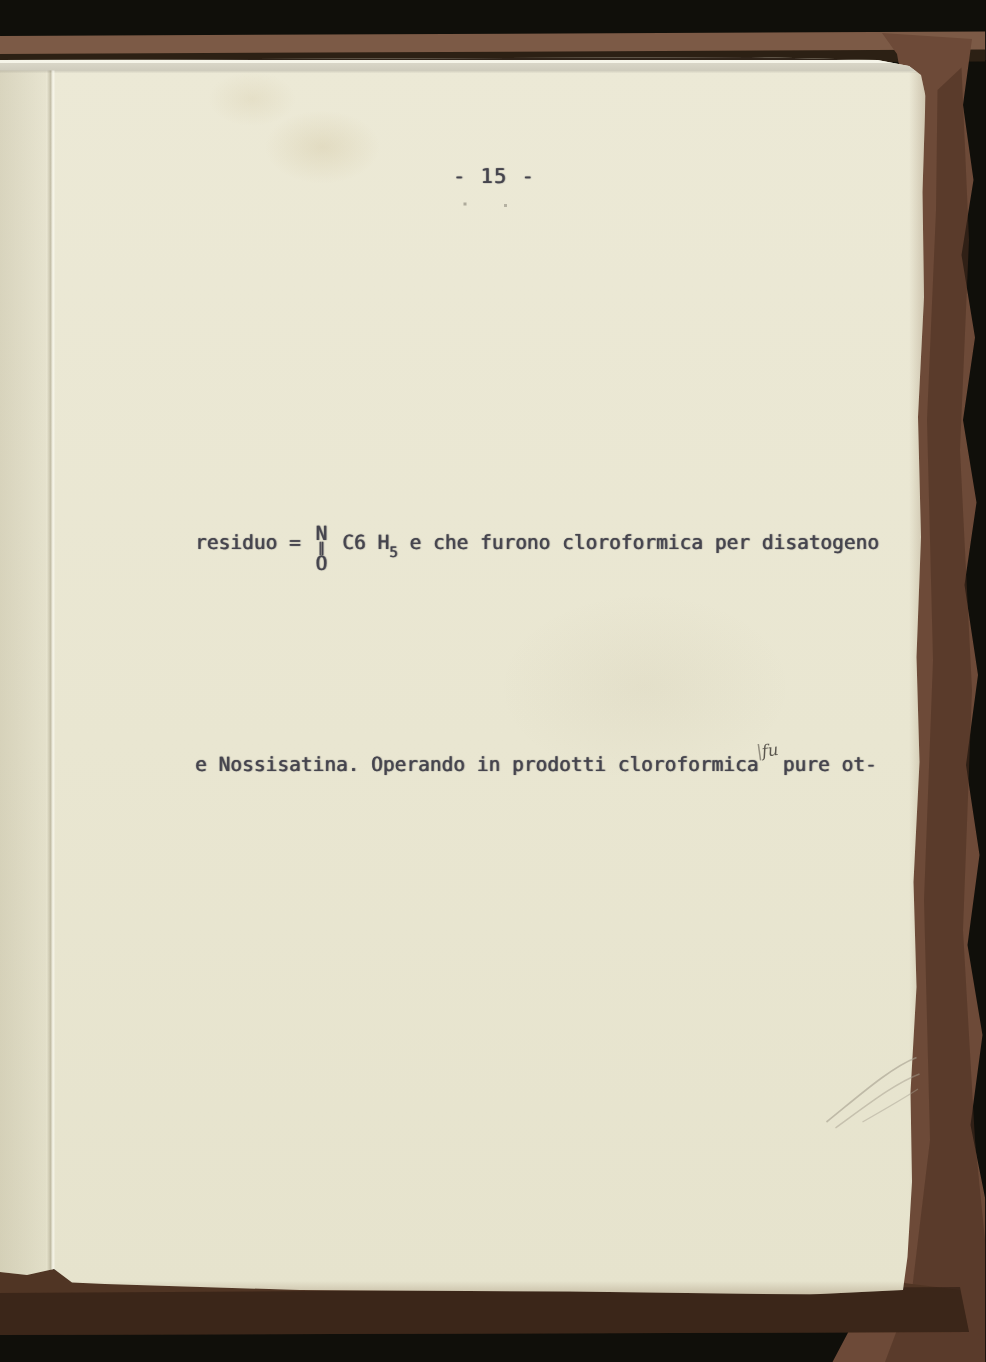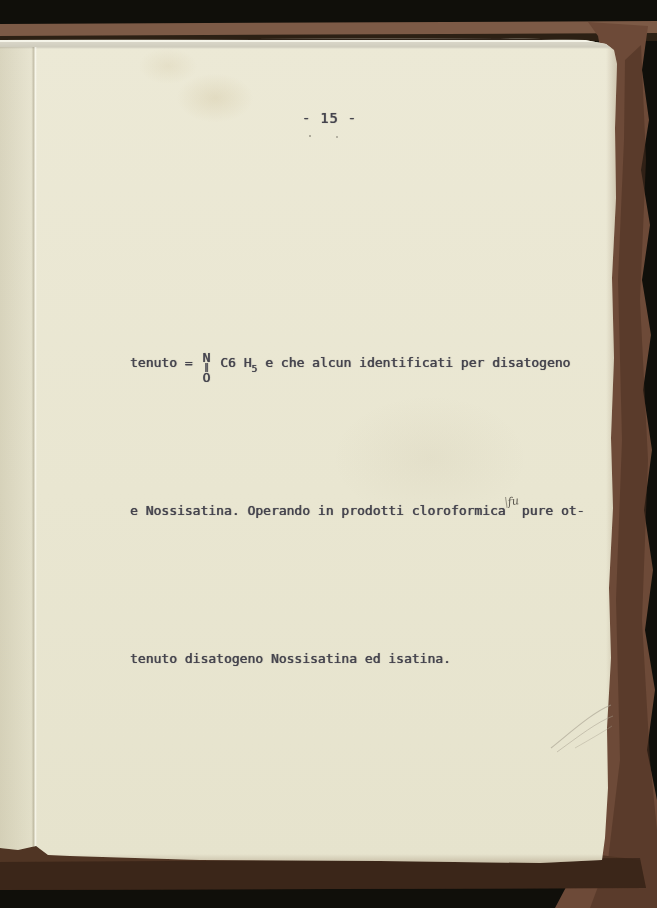--- a/index.html
+++ b/index.html
@@ -109,25 +109,24 @@
     <div class="right-shade"></div>
     <div class="bottom-shade"></div>
 
     <div class="page-number">- 15 -</div>
     <div class="title-dots"></div>
 
     <div class="text-layer">
 
       
 
-      <div class="line"><span>tenuto = </span><span class="chem-stack"><span class="chem-col"><span class="chem-n">N</span><span class="chem-bond">‖</span><span class="chem-o">O</span></span></span><span> C6 H</span><span class="chem-sub">5</span><span> e che alcun identificati per disatogeno</span></div>
+      <div class="line"><span>residuo = </span><span class="chem-stack"><span class="chem-col"><span class="chem-n">N</span><span class="chem-bond">‖</span><span class="chem-o">O</span></span></span><span> C6 H</span><span class="chem-sub">5</span><span> e che furono cloroformica per disatogeno</span></div>
 
       <div class="line"><span>e Nossisatina. Operando in prodotti cloroformica</span><span class="handwritten">fu</span><span>pure ot-</span></div>
 
-      <div class="line">tenuto disatogeno Nossisatina ed isatina.</div>
 
       
       
       
       
       
       
       
       
 

